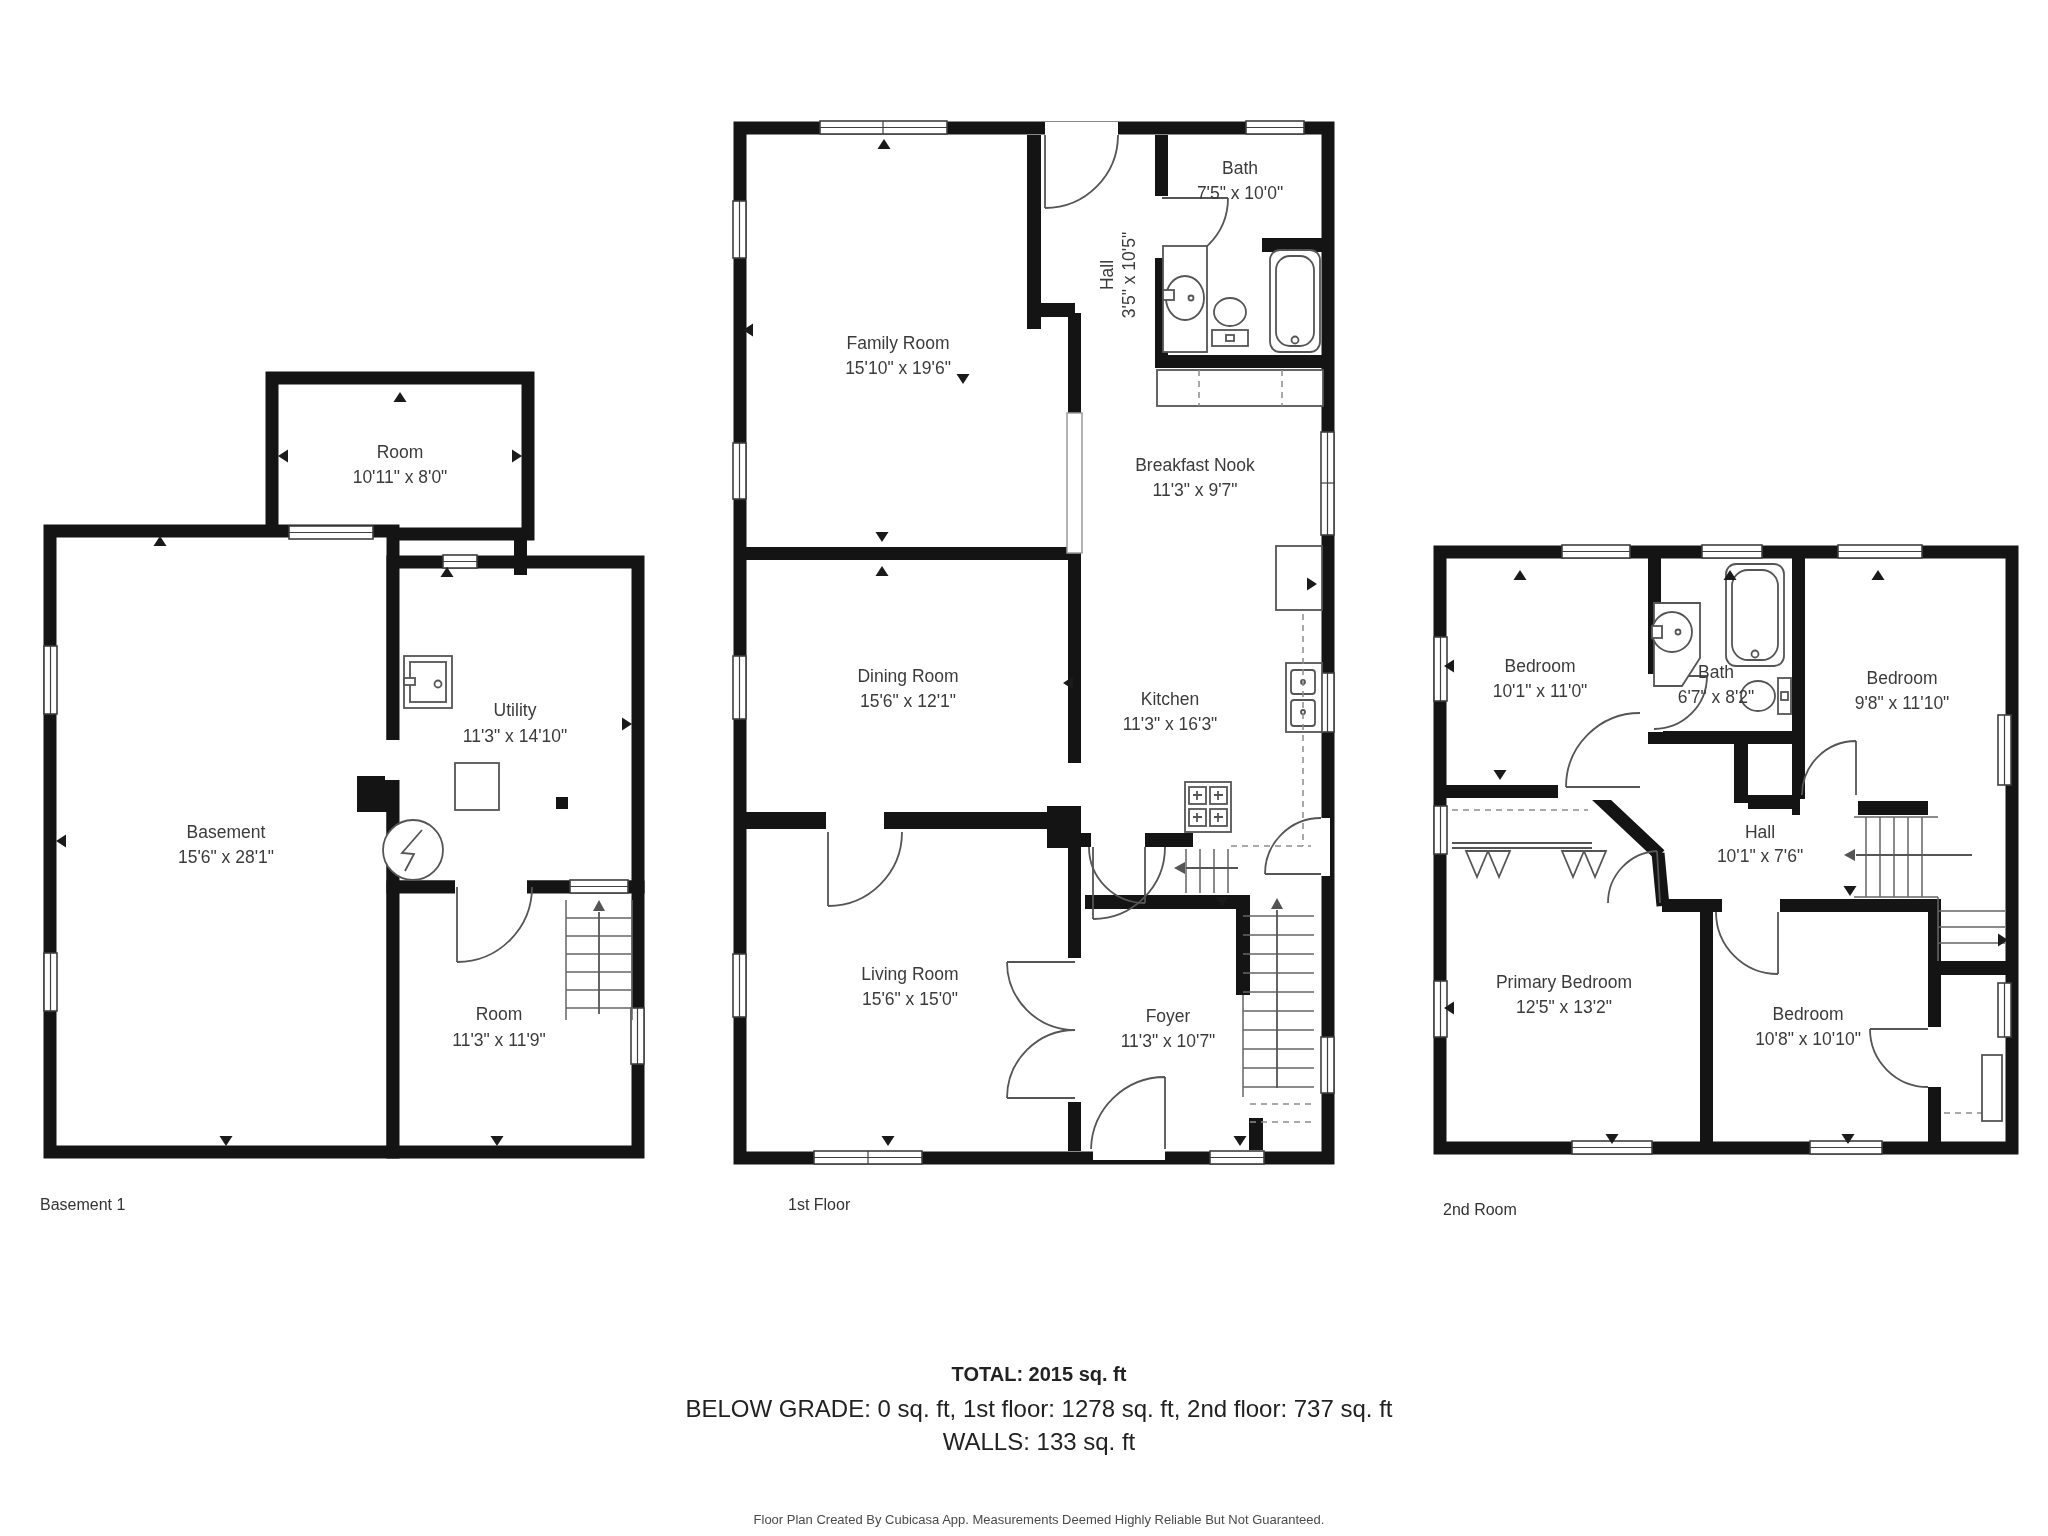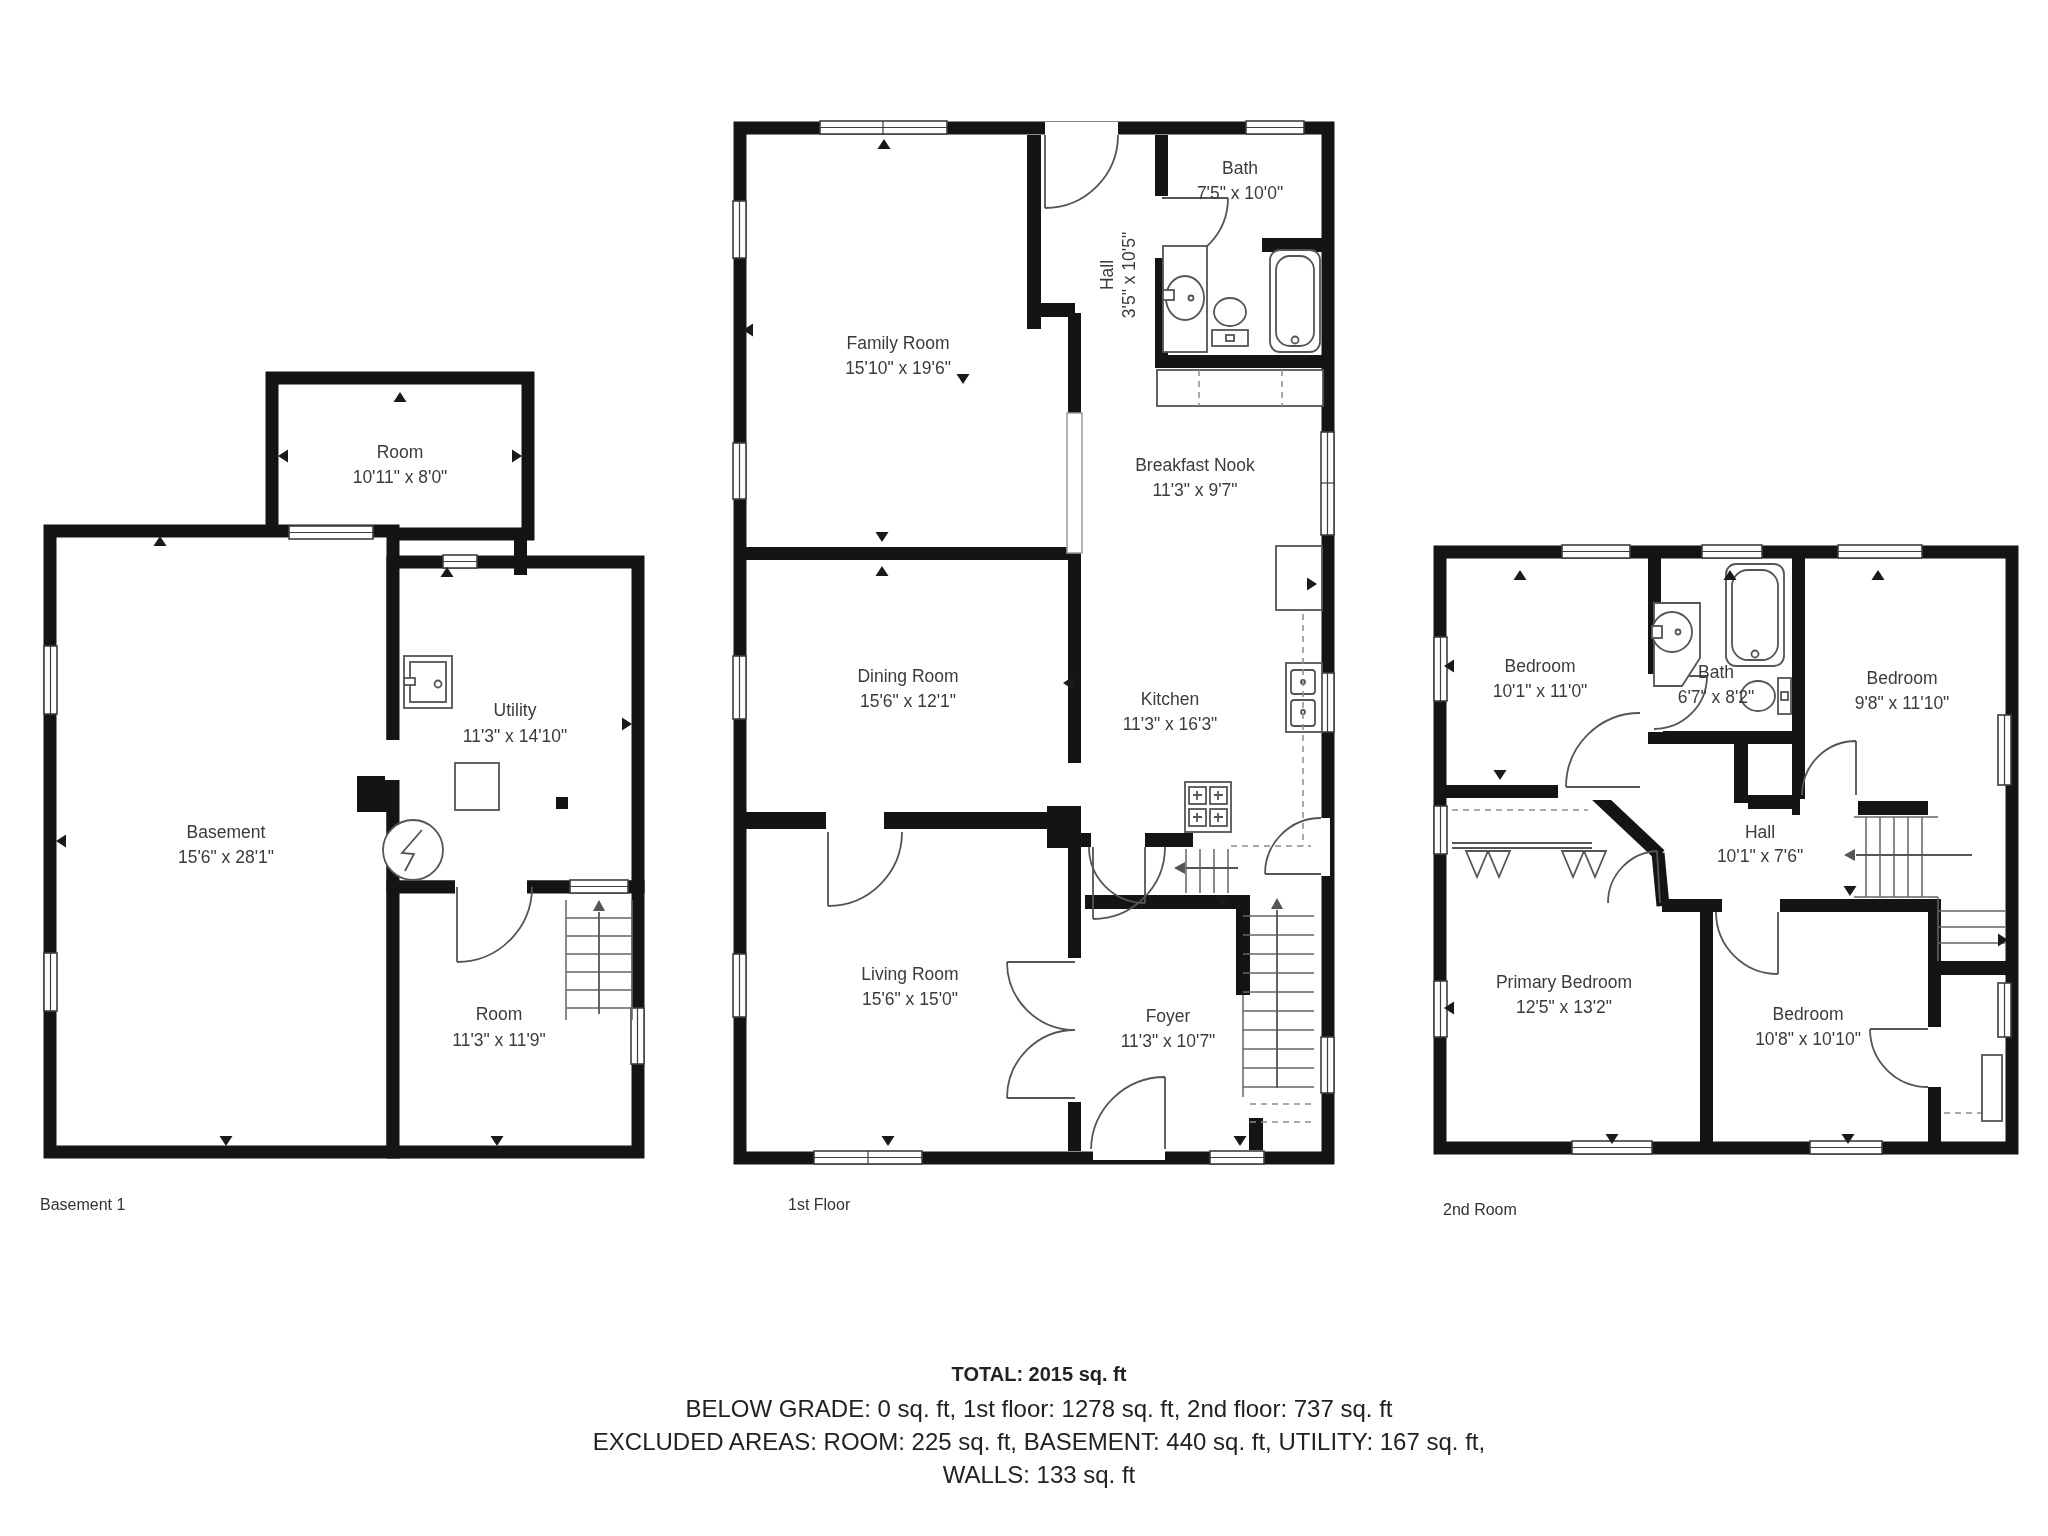--- a/index.html
+++ b/index.html
@@ -368,17 +368,17 @@
   </g>
 </svg>
 
 <div class="flabel" style="left:40px;top:1196px;">Basement 1</div>
 <div class="flabel" style="left:752px;top:1196px;margin-left:36px;">1st Floor</div>
 <div class="flabel" style="left:1443px;top:1201px;">2nd Room</div>
 
 <div class="summary">
   <div class="total">TOTAL: 2015 sq. ft</div>
   <div class="sline">BELOW GRADE: 0 sq. ft, 1st floor: 1278 sq. ft, 2nd floor: 737 sq. ft</div>
-  <div class="sline">EXCLUDED AREAS: ROOM: 225 sq. ft, BASEMENT: 440 sq. ft, UTILITY: 167 sq. ft,</div>
   <div class="sline">WALLS: 133 sq. ft</div>
 </div>
+<div class="disclaimer">Floor Plan Created By Cubicasa App. Measurements Deemed Highly Reliable But Not Guaranteed.</div>
 
 </div>
 
 </body></html>

